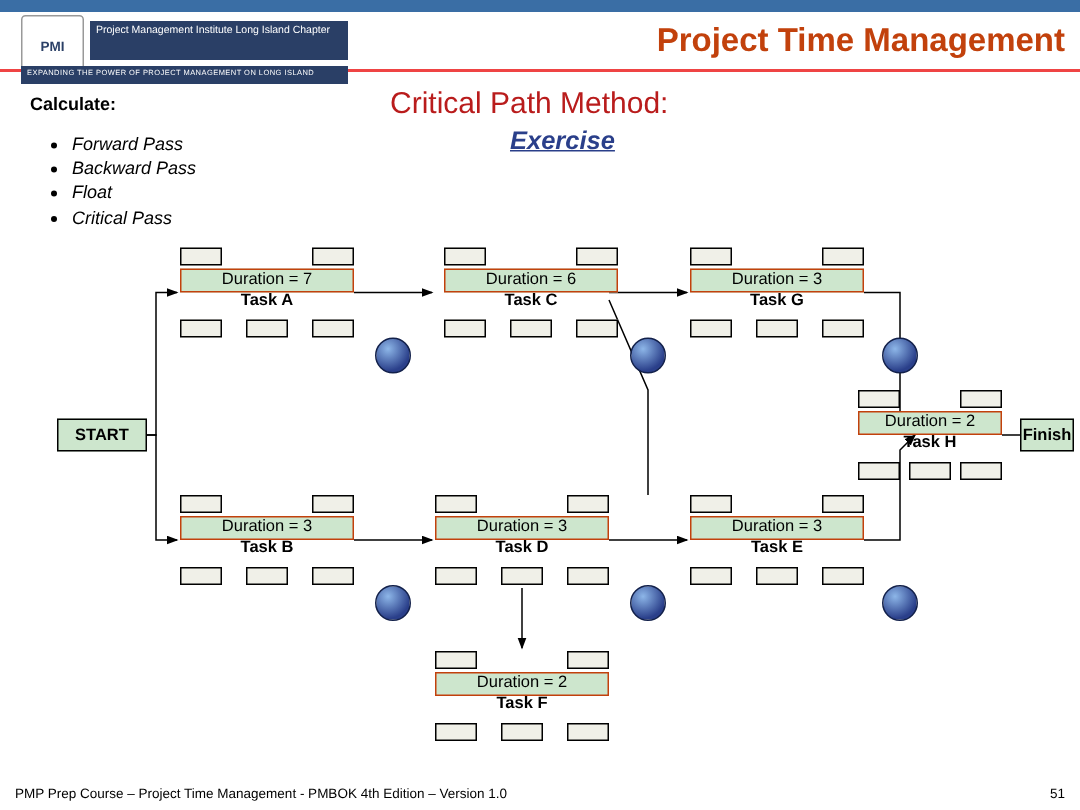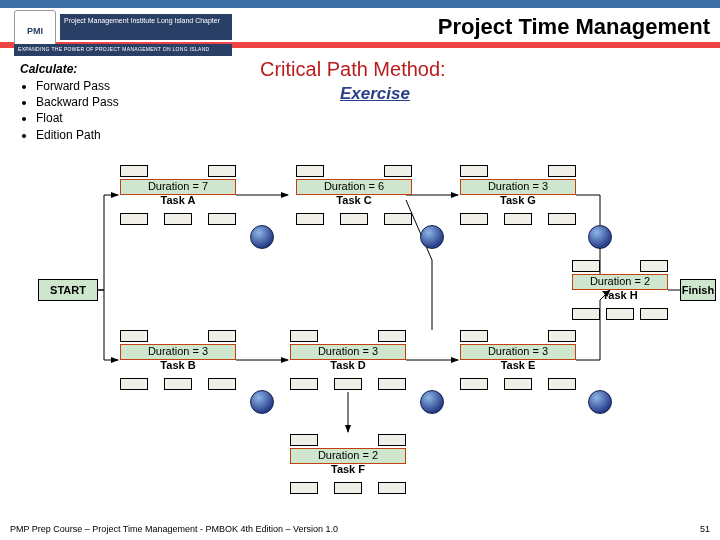--- a/index.html
+++ b/index.html
@@ -12,21 +12,21 @@
     position: relative;
     overflow: hidden;
   }
   .topbar {
     position: absolute;
     left: 0; top: 0; width: 720px; height: 48px;
     border-top: 8px solid #3a6ea5;
   }
   .topbar-inner {
     position: absolute; left: 0; top: 0; width: 720px; height: 40px;
-    border-bottom: 6px solid #ef4444;
+    border-bottom: 2px solid #ef4444;
     display: flex; align-items: center;
   }
   .logo {
     position: absolute; left: 14px; top: 2px; width: 220px; height: 46px;
   }
   .logo-badge {
     position: absolute; left: 0; top: 0; width: 42px; height: 42px;
     background: #fff; border: 1px solid #999; border-radius: 3px;
     display: flex; align-items: center; justify-content: center;
     font-weight: bold; font-size: 9px; color: #2a3f66;
@@ -36,37 +36,37 @@
     background: #2a3f66; color: #fff; font-size: 7px; line-height: 1.2;
     padding: 3px 4px;
   }
   .logo-tag {
     position: absolute; left: 0; top: 34px; width: 218px; height: 12px;
     background: #2a3f66; color: #fff; font-size: 5px; letter-spacing: 0.3px;
     padding: 2px 4px;
   }
   .page-title {
     position: absolute; right: 10px; top: 6px;
-    font-size: 22px; font-weight: bold; color: #000000;
+    font-size: 22px; font-weight: bold; color: #c2410c;
   }
   .section-title {
     position: absolute; left: 260px; top: 58px;
     font-size: 20px; font-weight: normal; color: #b91c1c;
   }
   .section-sub {
     position: absolute; left: 340px; top: 84px;
     font-size: 17px; font-style: italic; font-weight: bold;
     color: #2a3f8a; text-decoration: underline;
   }
   .calc {
     position: absolute; left: 20px; top: 62px;
     font-size: 12px; color: #000;
   }
-  .calc-head { font-weight: bold; font-style: italic; margin-bottom: 2px; }
-  .calc ul { margin: 0; padding: 0 0 0 16px; }
+  .calc-head { font-weight: bold; margin-bottom: 2px; }
+  .calc ul { margin: 12px; padding: 0 0 0 16px; font-style: italic; }
   .calc li { list-style: disc; margin: 0; line-height: 1.35; }
 
   .diagram { position: absolute; left: 0; top: 0; width: 720px; height: 540px; }
 
   .taskbox {
     position: absolute;
     width: 116px; height: 60px;
     font-size: 11px; color: #000;
   }
   .taskbox .body {
@@ -124,21 +124,21 @@
 
 <div class="section-title">Critical Path Method:</div>
 <div class="section-sub">Exercise</div>
 
 <div class="calc">
   <div class="calc-head">Calculate:</div>
   <ul>
     <li>Forward Pass</li>
     <li>Backward Pass</li>
     <li>Float</li>
-    <li>Edition Path</li>
+    <li>Critical Pass</li>
   </ul>
 </div>
 
 <div class="diagram">
 
   <svg class="arrows">
     <defs>
       <marker id="ah" markerWidth="8" markerHeight="8" refX="7" refY="3" orient="auto">
         <path d="M0,0 L8,3 L0,6 Z" fill="#000"></path>
       </marker>

